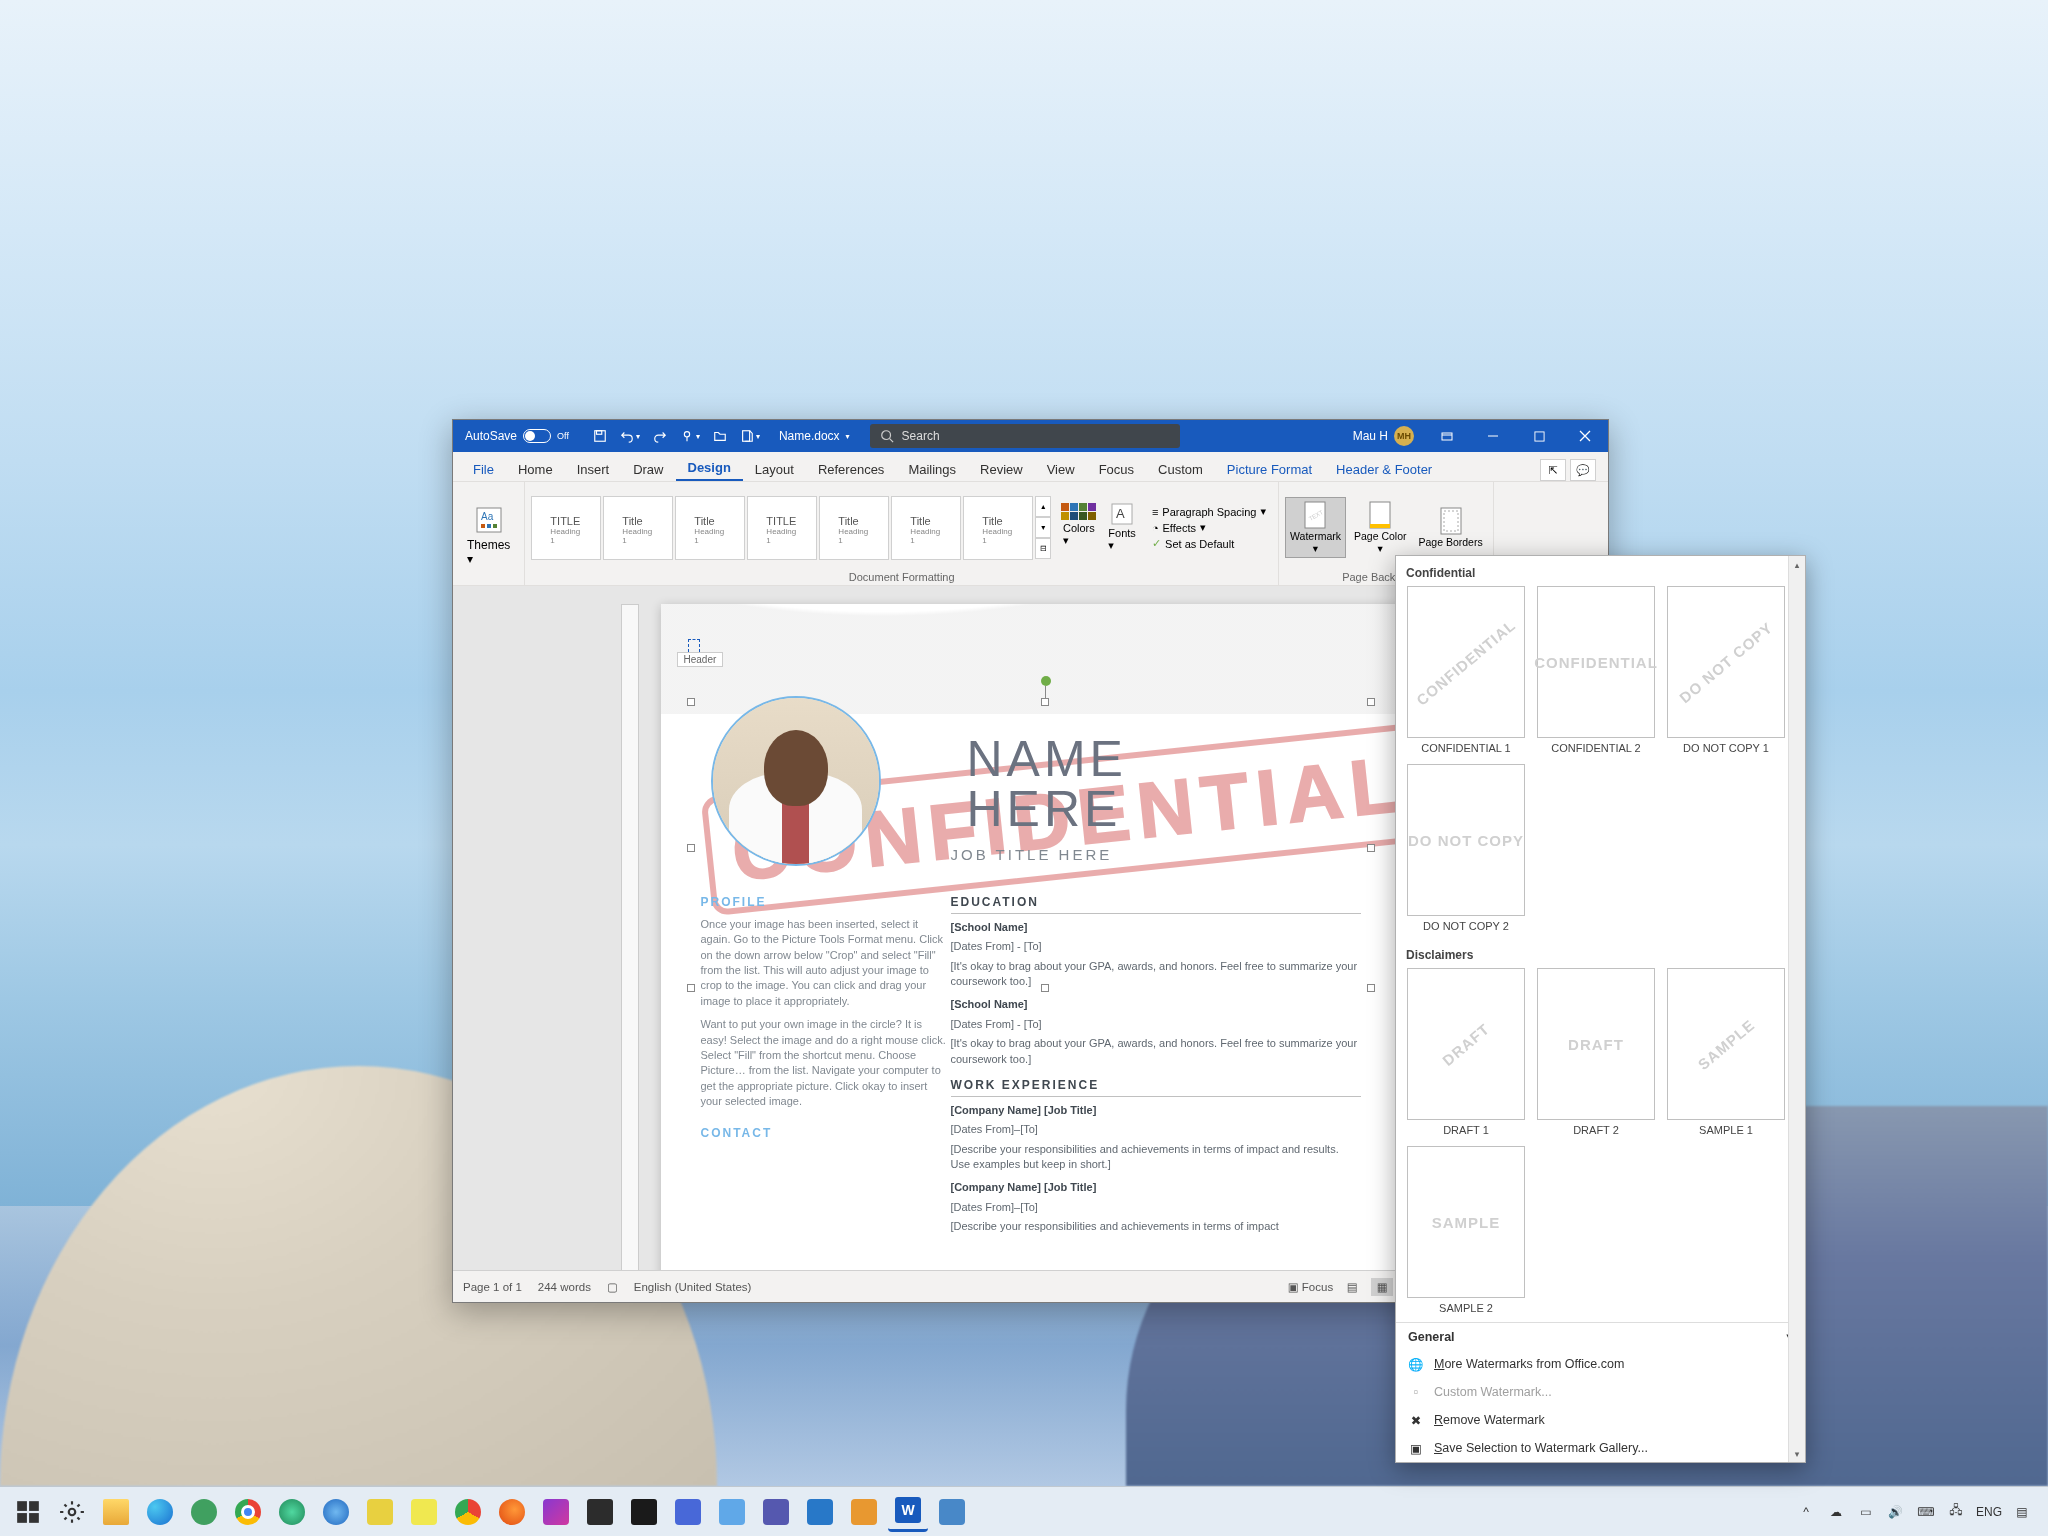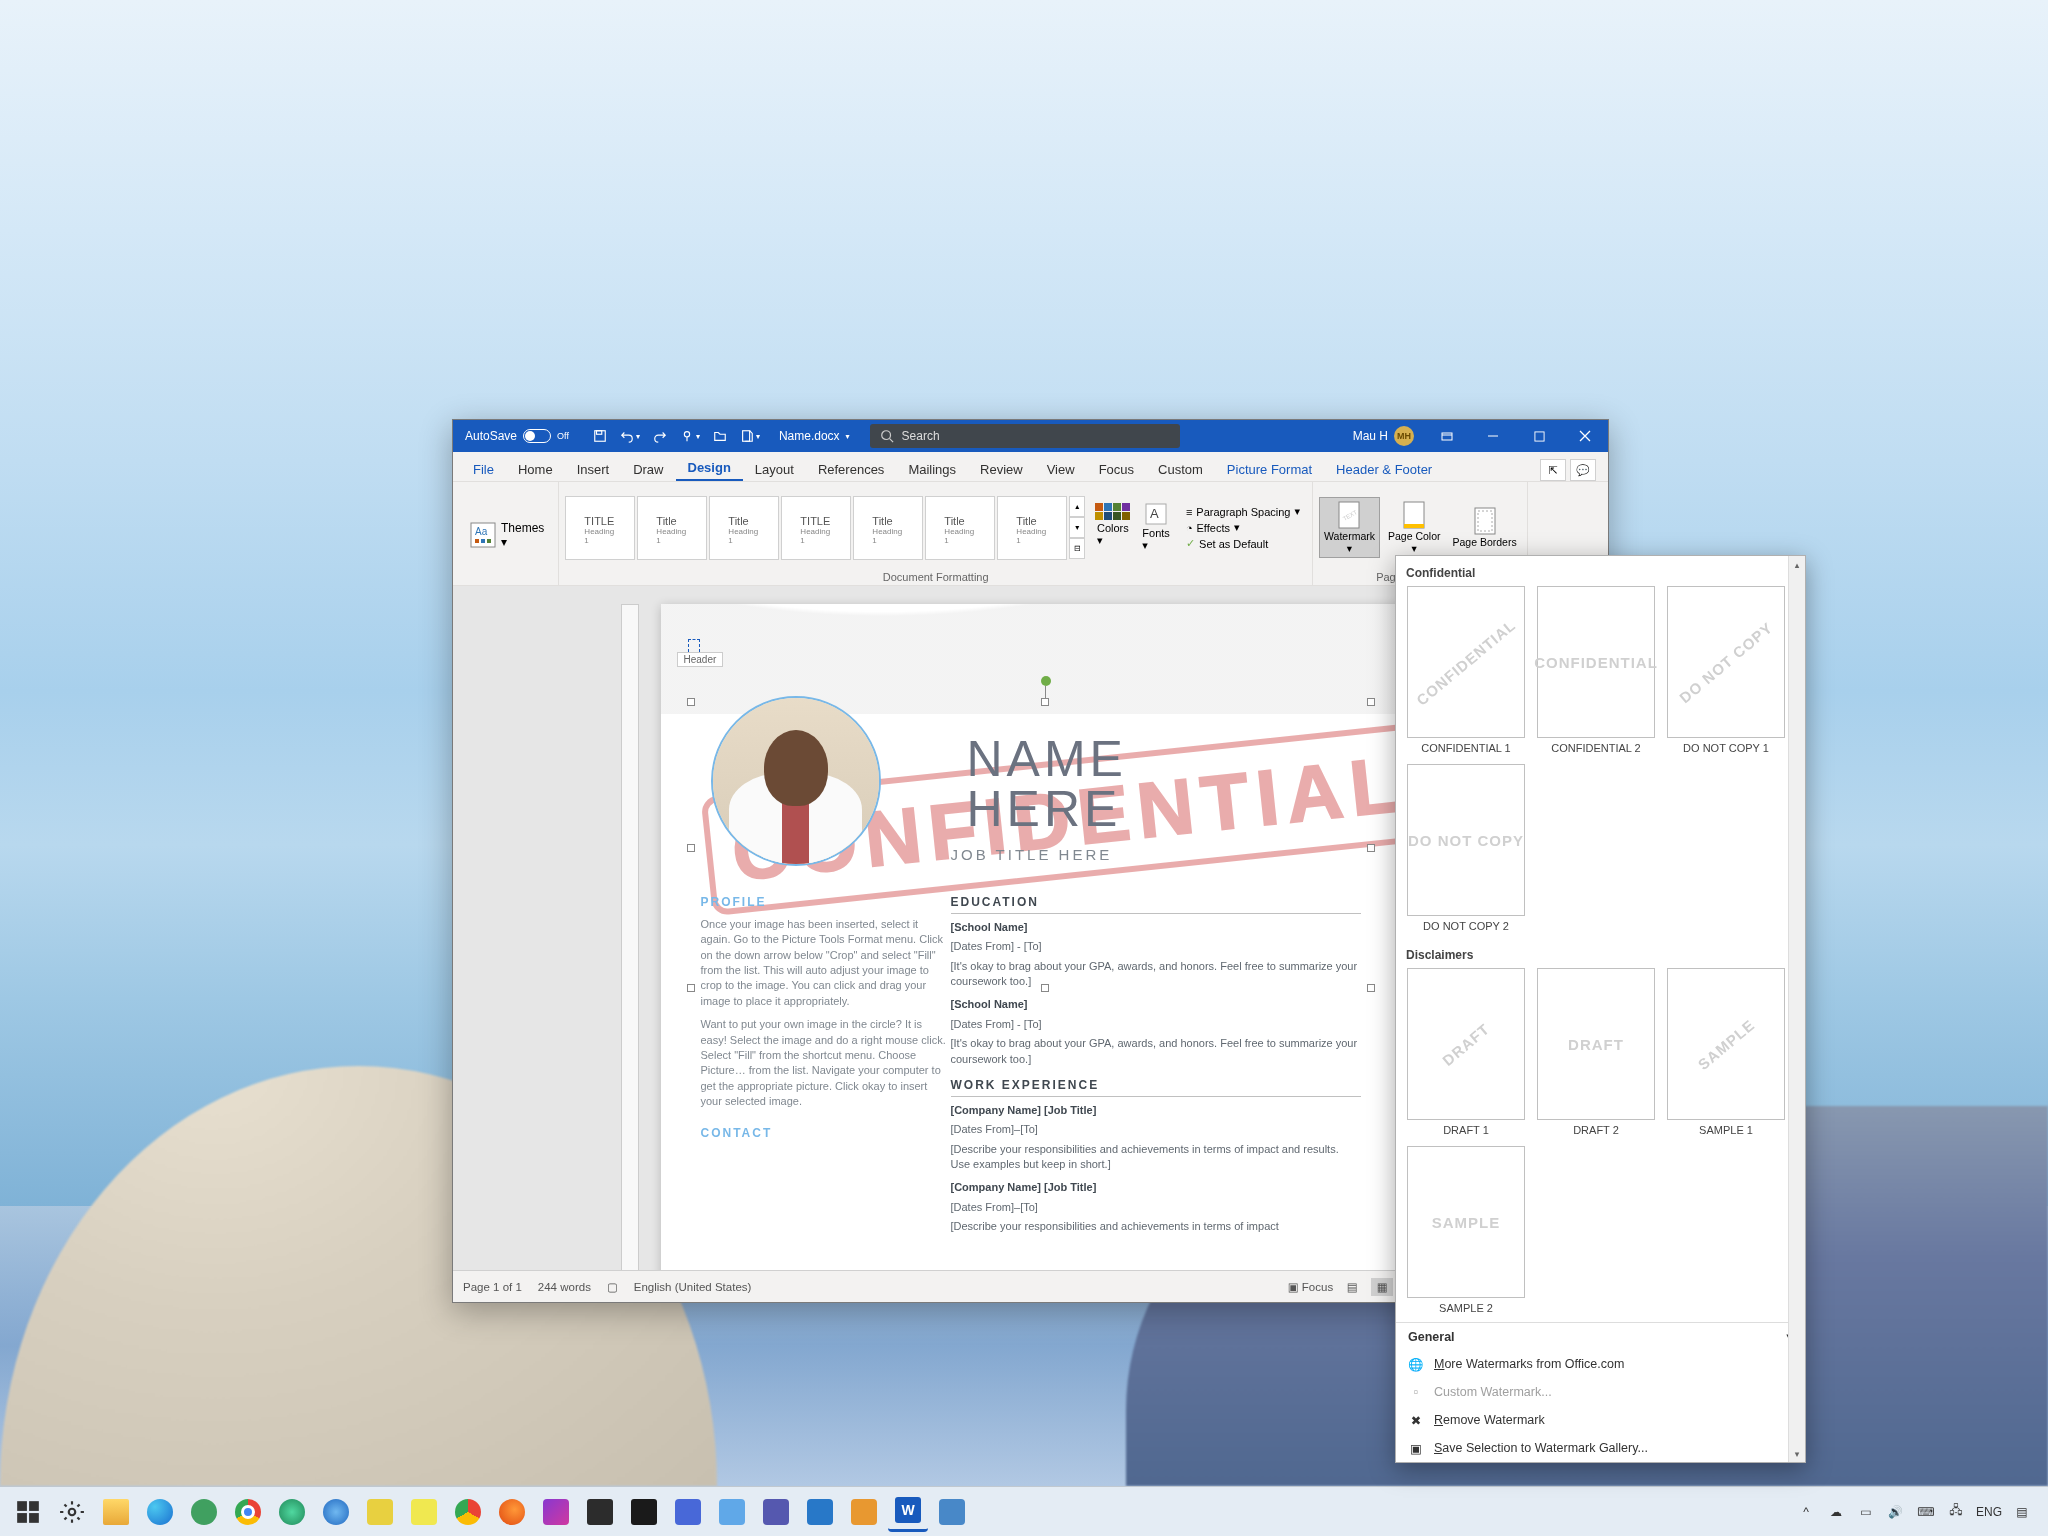--- a/index.html
+++ b/index.html
@@ -48,21 +48,21 @@
 .tab.context { color:#185ABD; }
 .tab.file { color:#185ABD; }
 .tabs .right { margin-left:auto; display:flex; gap:4px; align-items:center; padding-right:4px;}
 .tabs .rbtn { width:26px; height:22px; border:1px solid #d0d0d0; background:#fff; display:flex; align-items:center; justify-content:center; font-size:11px; cursor:pointer; }
 
 
 .ribbon { height:104px; background:#f3f2f1; display:flex; border-bottom:1px solid #e1dfdd; position:relative; }
 .rgroup { display:flex; flex-direction:column; border-right:1px solid #e1dfdd; padding:4px 6px 2px; }
 .rgroup-body { flex:1; display:flex; align-items:center; gap:4px; }
 .rgroup-label { font-size:11px; color:#666; text-align:center; padding-top:2px; }
-.themes-btn { display:flex; flex-direction:row; align-items:center; gap:2px; padding:4px 8px; cursor:pointer; }
+.themes-btn { display:flex; flex-direction:column; align-items:center; gap:2px; padding:4px 8px; cursor:pointer; }
 .themes-btn svg { width:32px; height:32px; }
 .themes-btn span { font-size:12px; }
 
 .theme-gallery { display:flex; gap:2px; }
 .theme-item { width:70px; height:64px; border:1px solid #d0d0d0; background:#fff; padding:18px; font-size:8px; color:#888; cursor:pointer; overflow:hidden; }
 .theme-item .tt { font-size:11px; color:#555; }
 .gallery-nav { display:flex; flex-direction:column; width:16px; }
 .gallery-nav div { flex:1; border:1px solid #d0d0d0; display:flex; align-items:center; justify-content:center; font-size:8px; cursor:pointer; background:#fff; }
 
 .colors-btn, .fonts-btn { display:flex; flex-direction:column; align-items:center; padding:2px 6px; cursor:pointer; font-size:11px; gap:2px;}

